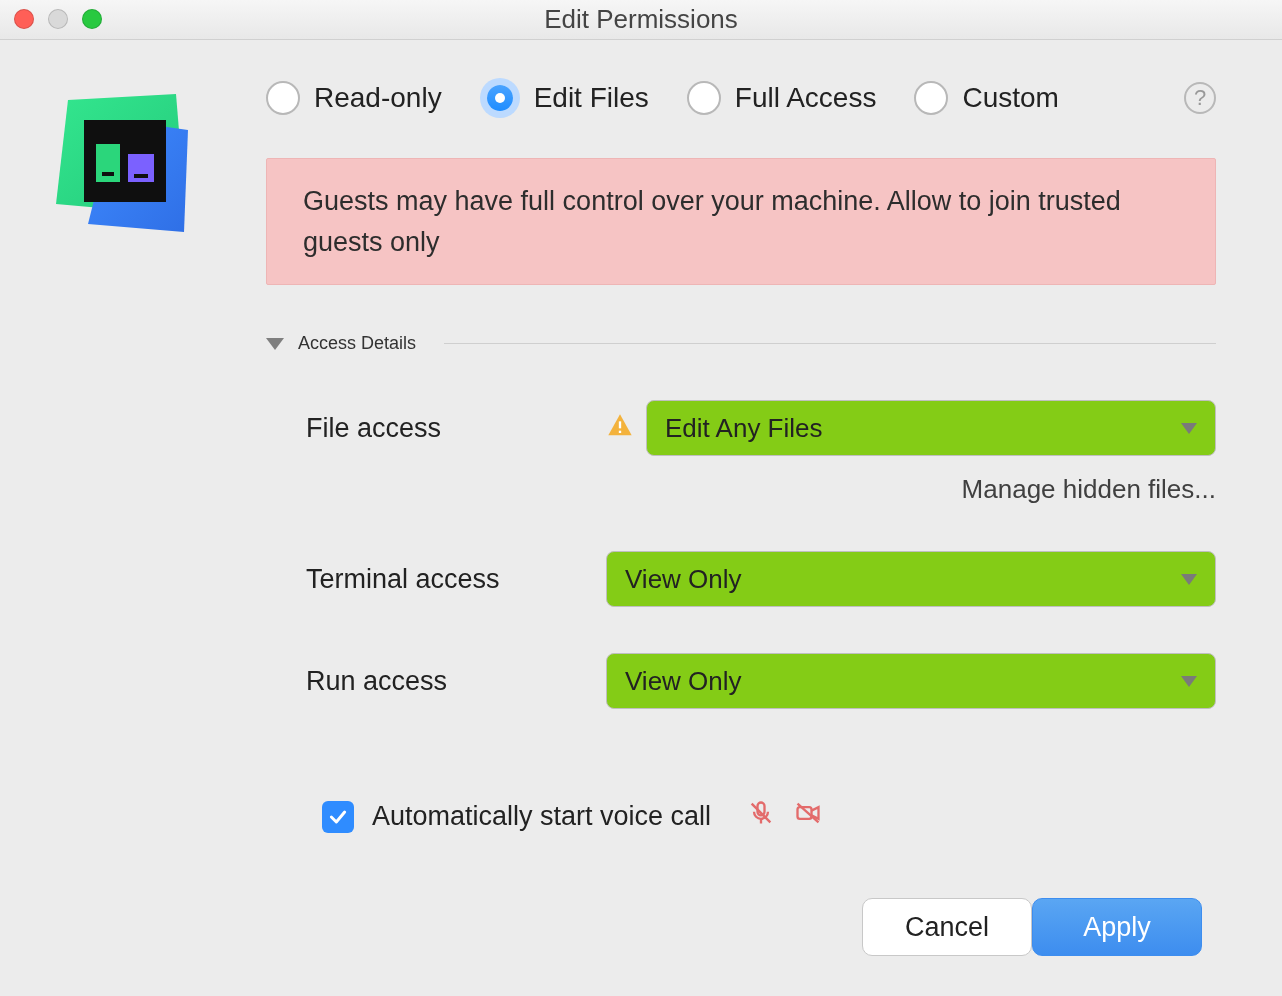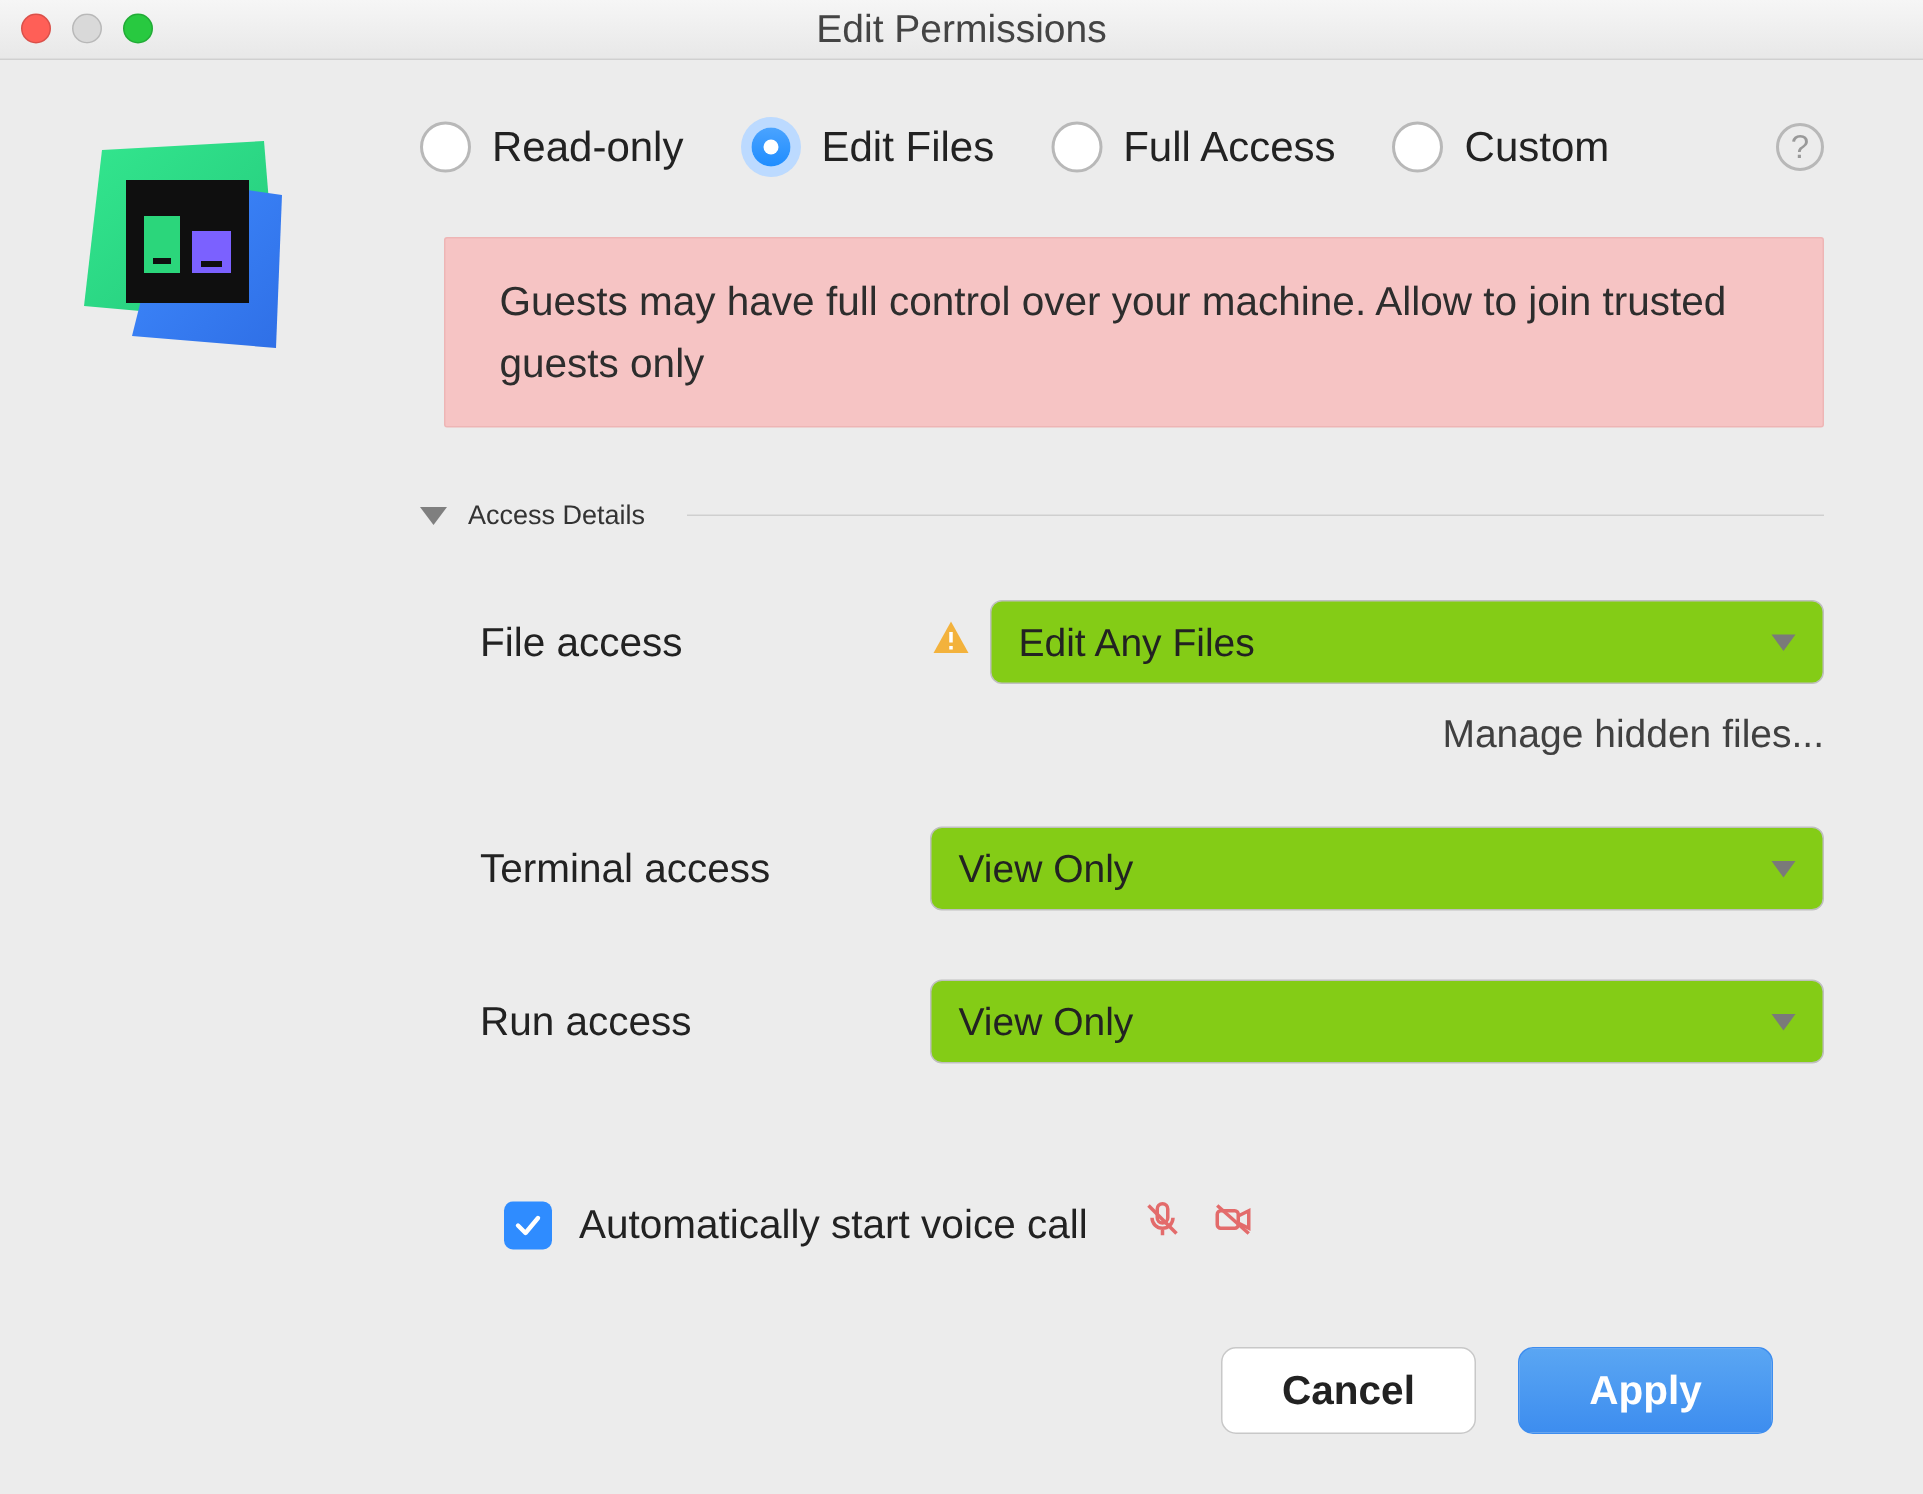--- a/index.html
+++ b/index.html
@@ -25,21 +25,20 @@
     display: flex; gap: 14px;
   }
   .light { width: 20px; height: 20px; border-radius: 50%; box-shadow: inset 0 0 0 1px rgba(0,0,0,.15); }
   .light.red { background: #ff5f57; }
   .light.gray { background: #d9d9d9; }
   .light.green { background: #28c940; }
 
   .content {
     display: flex;
     padding: 38px 66px 30px 56px;
-    gap: 14px;
   }
   .sidebar-icon { flex: 0 0 180px; padding-top: 14px; }
   .icon-box { width: 140px; height: 150px; position: relative; }
   .main { flex: 1; padding-left: 30px; }
 
   .radio-row {
     display: flex; align-items: center; gap: 38px;
     font-size: 28px; color: #222;
   }
   .radio-item { display: flex; align-items: center; gap: 14px; cursor: pointer; }
@@ -70,21 +69,20 @@
 
   .warning-banner {
     margin-top: 40px;
     background: #f6c4c4;
     border: 1px solid #eeb5b5;
     border-radius: 2px;
     padding: 22px 36px;
     font-size: 27px;
     line-height: 1.5;
     color: #2d2d2d;
-    margin-left: 16px;
   }
 
   .section-header {
     margin-top: 48px;
     display: flex; align-items: center; gap: 14px;
     font-size: 18px; color: #333;
   }
   .section-header .tri {
     width:0;height:0;border-left:9px solid transparent;border-right:9px solid transparent;border-top:12px solid #7f7f7f;
   }
@@ -116,22 +114,22 @@
     display:flex; align-items:center; gap: 18px;
     font-size: 27px;
   }
   .check {
     width:32px;height:32px;border-radius:6px;background:#2f8cff;
     display:flex;align-items:center;justify-content:center;
   }
   .redicon { color:#e36b6b; }
 
   .button-row {
-    position:absolute; bottom: 40px; right: 100px;
-    display:flex; gap: 28px; font-weight: bold;
+    position:absolute; bottom: 40px; right: 80px;
+    display:flex; 
   }
   .btn {
     min-width: 170px; height:58px; border-radius:10px; font-size:27px;
     display:flex; align-items:center; justify-content:center; cursor:pointer;
     border:1px solid #c8c8c8; background:#fff;
   }
   .btn.primary { background: linear-gradient(#5aa6f3,#3d8def); border:1px solid #3d8def; color:#fff;justify-content:center; }
 </style>
 </head>
 <body>

